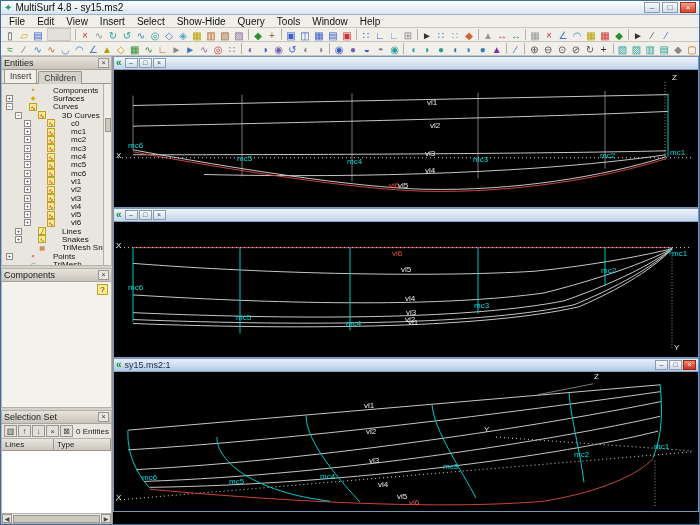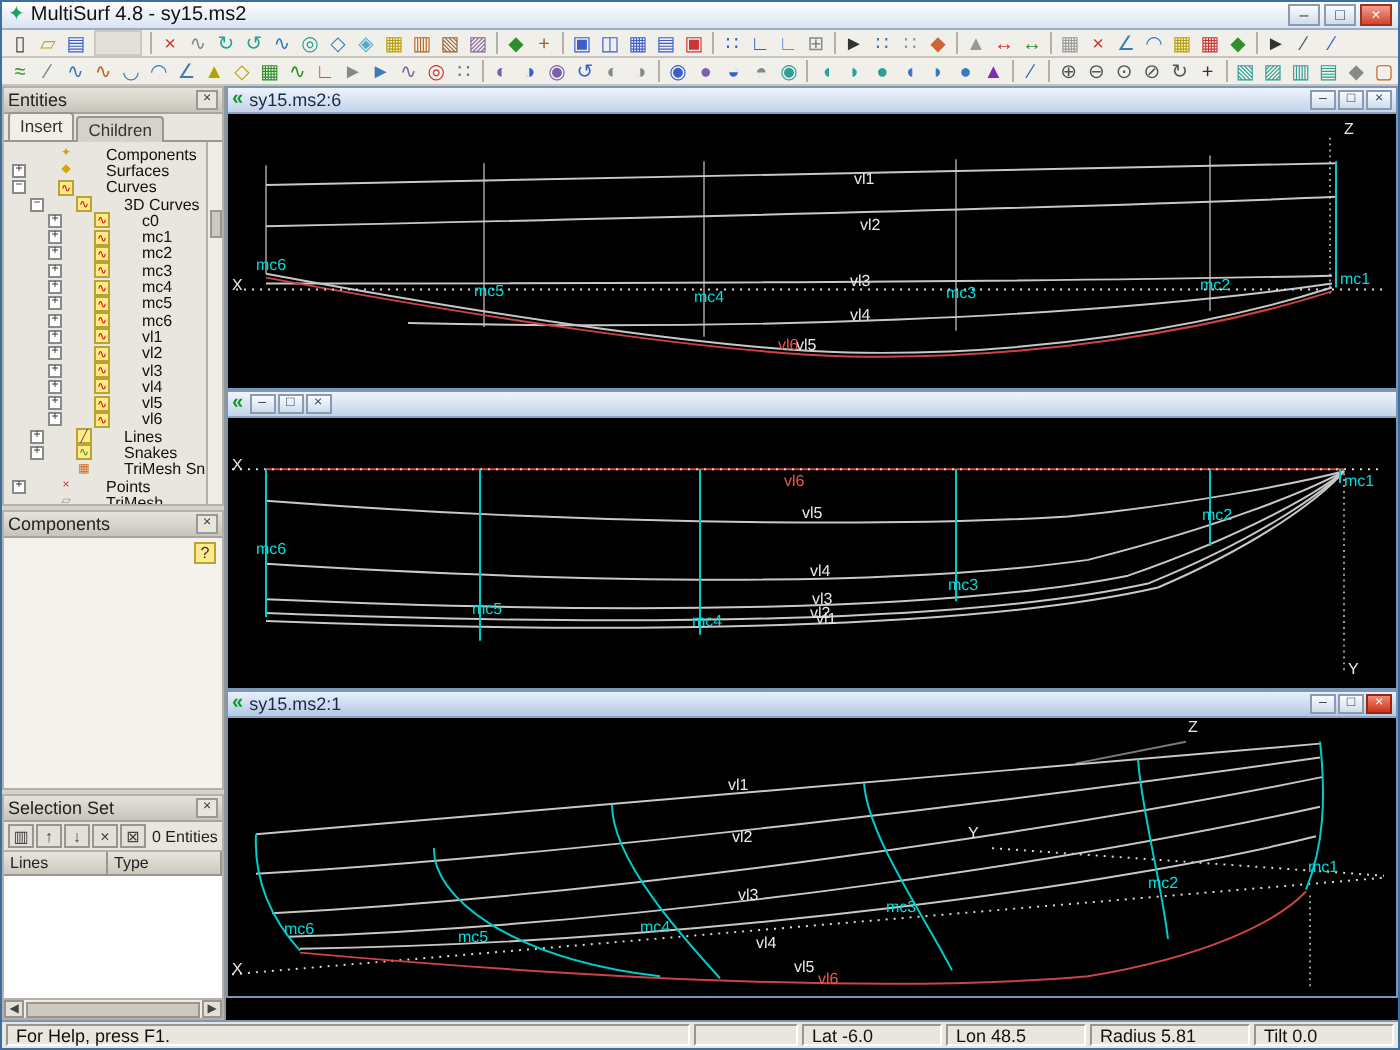--- a/index.html
+++ b/index.html
@@ -109,20 +109,32 @@
   <div class="titlebar">
     <span class="title-icon">✦</span>
     <span class="title-text">MultiSurf 4.8 - sy15.ms2</span>
     <span id="app-buttons" style="display: flex; gap: 2px;">
         <span class="winbtn">–</span>
         <span class="winbtn">□</span>
         <span class="winbtn close">×</span>
       </span>
   </div>
 
+  <div class="menubar" id="menubar">
+      <span class="menu-item">File</span>
+      <span class="menu-item">Edit</span>
+      <span class="menu-item">View</span>
+      <span class="menu-item">Insert</span>
+      <span class="menu-item">Select</span>
+      <span class="menu-item">Show-Hide</span>
+      <span class="menu-item">Query</span>
+      <span class="menu-item">Tools</span>
+      <span class="menu-item">Window</span>
+      <span class="menu-item">Help</span>
+    </div>
 
   <div class="toolbar" id="toolbar1">
       <span class="tbbtn" style="color: rgb(68, 68, 68);">▯</span>
       <span class="tbbtn" style="color: rgb(201, 162, 39);">▱</span>
       <span class="tbbtn" style="color: rgb(58, 95, 205);">▤</span>
       <span class="tbgap" style="width: 24px;"></span>
       <span class="tbsep"></span>
       <span class="tbbtn" style="color: rgb(204, 51, 51);">×</span>
       <span class="tbbtn" style="color: rgb(138, 138, 138);">∿</span>
       <span class="tbbtn" style="color: rgb(42, 161, 152);">↻</span>
@@ -399,21 +411,20 @@
         </div>
       </div>
 
     </div>
 
     <div class="mdi">
 
       <div class="viewport" style="height:152px">
         <div class="vp-titlebar">
           <span class="vp-icon">«</span>
-          <span class="vp-title">sy15.ms2:6</span>
           <span class="vp-btns" style="display: flex; gap: 1px;">
               <span class="vpbtn">–</span>
               <span class="vpbtn">□</span>
               <span class="vpbtn close">×</span>
             </span>
         </div>
         <div class="vp-client">
           <svg viewBox="0 0 584 139" preserveAspectRatio="none">
             <path class="g" d="M19 26 V81"></path>
               <path class="g" d="M128 25 V108"></path>
@@ -539,24 +550,14 @@
               <span class="vp-label" style="left: 370px; top: 54px; color: rgb(232, 232, 232);">Y</span>
               <span class="vp-label" style="left: 480px; top: 1px; color: rgb(232, 232, 232);">Z</span>
               <span class="vp-label" style="left: 2px; top: 122px; color: rgb(232, 232, 232);">X</span>
             </div>
         </div>
       </div>
 
     </div>
   </div>
 
-  <div class="statusbar">
-    <span class="sbox sb-help">For Help, press F1.</span>
-    <span id="status-fields" style="display: flex; gap: 2px;">
-        <span class="sbox" style="width: 52px;"></span>
-        <span class="sbox" style="width: 70px;">Lat -6.0</span>
-        <span class="sbox" style="width: 70px;">Lon 48.5</span>
-        <span class="sbox" style="width: 80px;">Radius 5.81</span>
-        <span class="sbox" style="width: 70px;">Tilt 0.0</span>
-      </span>
-  </div>
 
 </div>
 
 </body></html>

